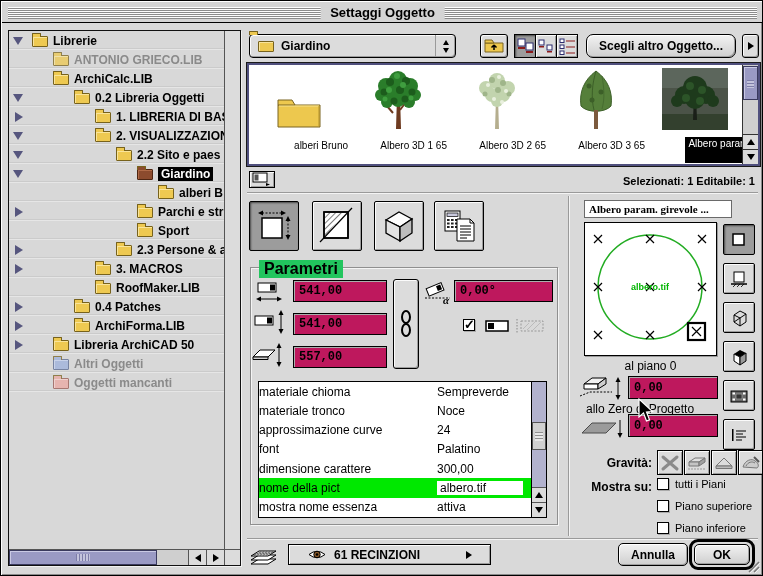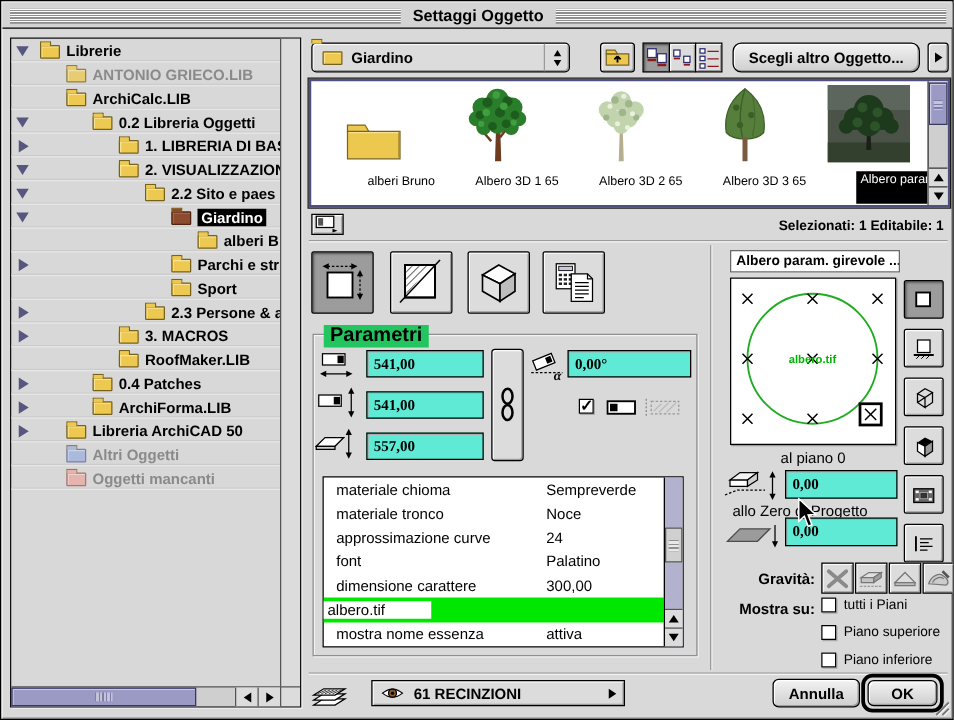--- a/index.html
+++ b/index.html
@@ -12,22 +12,22 @@
   .stripeband{position:absolute;left:6px;right:6px;top:5px;height:12px;
     background:repeating-linear-gradient(180deg,#fdfdfd 0 1px,#8c8c8c 1px 2px);}
   .wtitle{position:absolute;left:50%;top:3px;transform:translateX(-50%);background:#d4d4d4;
     padding:0 10px;font-weight:700;font-size:13px;line-height:16px;white-space:nowrap;}
   
   .btn{background:#dcdcdc;border:1px solid #000;box-shadow:inset 1px 1px 0 #fbfbfb, inset -1px -1px 0 #9c9c9c;}
   .btn.pressed{background:#9c9c9c;box-shadow:inset 1px 1px 2px #4a4a4a;}
   .rbtn{border-radius:5px;display:flex;align-items:center;justify-content:center;
     background:linear-gradient(#f2f2f2,#cfcfcf);border:1px solid #000;
     box-shadow:inset 1px 1px 0 #fff, inset -1px -1px 0 #9f9f9f;font-weight:700;font-size:12px;}
-  .fld{position:absolute;background:#5eead4;border:1px solid #000;box-shadow:inset 1px 1px 0 #adadad;
-    font-family:Liberation Serif, serif;font-weight:700;font-size:12px;padding:8px 5px;}
+  .fld{position:absolute;background:#be185d;border:1px solid #000;box-shadow:inset 1px 1px 0 #adadad;
+    font-family:Liberation Mono, monospace;font-weight:700;font-size:12px;padding:8px 5px;}
   
   .tree-panel{position:absolute;left:7px;top:29px;width:233px;height:536px;background:#d8d8d8;
     border:1px solid #111;box-shadow:1px 1px 0 #f2f2f2;}
   .tree-rows{position:absolute;left:0;top:0;width:215px;height:518px;overflow:hidden;text-align:center;}
   .trow{position:relative;height:19px;border-bottom:1px solid #e6e6e6;box-shadow:inset 0 -1px 0 #cbcbcb;overflow:hidden;}
   .tri{position:absolute;left:4px;top:6px;width:0;height:0;}
   .tri.open{border-left:5px solid transparent;border-right:5px solid transparent;border-top:8px solid #56567e;}
   .tri.closed{border-top:5px solid transparent;border-bottom:5px solid transparent;border-left:8px solid #56567e;top:5px;left:6px;}
   .folder{position:absolute;top:5px;width:16px;height:11px;background:#eec951;border:1px solid #77621c;
     border-radius:1px;box-shadow:inset 1px 1px 0 #f9e49a;}
@@ -88,42 +88,42 @@
   .pbox{position:absolute;left:249px;top:266px;width:308px;height:258px;border:1px solid #8f8f8f;
     box-shadow:inset 1px 1px 0 #f4f4f4,1px 1px 0 #f4f4f4;}
   .plegend{position:absolute;left:258px;top:259px;background:#22c55e;padding:0 5px;font-weight:700;font-size:16px;}
   .picon{position:absolute;}
   .chainbtn{position:absolute;left:392px;top:278px;width:26px;height:90px;border-radius:3px;display:flex;align-items:center;justify-content:center;}
   .cb{width:12px;height:12px;background:#fff;border:1px solid #000;box-shadow:1px 1px 0 #aaa;display:inline-block;position:relative;flex:none;}
   .cb.checked::after{content:"✓";position:absolute;left:0;top:-3px;font-weight:700;font-size:13px;}
   .ptable{position:absolute;left:257px;top:380px;width:289px;height:137px;background:#fff;border:1px solid #000;}
   .prows{position:absolute;left:0;top:0;right:15px;bottom:0;display:flex;flex-direction:column;}
   .prow{flex:1;display:flex;align-items:center;font-size:12px;}
-  .pname{padding-left:10px;width:178px;flex:none;white-space:nowrap;overflow:hidden;}
+  .pname{width:178px;flex:none;white-space:nowrap;overflow:hidden;}
   .pval{white-space:nowrap;}
   .prow.selg{background:#00e800;}
   .vwrap{background:#fff;display:inline-block;width:86px;padding:0 3px;}
   .ptscroll{position:absolute;right:0;top:0;bottom:0;width:15px;background:#b2b2ce;border-left:1px solid #000;}
   .ptthumb{position:absolute;left:0;right:0;top:40px;height:28px;background:#d0d0d0;border:1px solid #555;}
   .ptthumb::after{content:"";position:absolute;left:2px;right:2px;top:9px;height:9px;
     background:repeating-linear-gradient(180deg,#909090 0 1px,#e8e8e8 1px 3px);}
   .ptarrow{position:absolute;left:0;right:0;height:15px;background:#dcdcdc;border-top:1px solid #555;display:flex;align-items:center;justify-content:center;}
   
-  .objname{position:absolute;left:583px;top:199px;width:136px;height:18px;background:#fff;border:1px solid #6a6a6a;
-    font-weight:700;font-size:11px;line-height:16px;padding:0 4px;white-space:nowrap;overflow:hidden;}
+  .objname{position:absolute;left:583px;top:199px;width:148px;height:18px;background:#fff;border:1px solid #6a6a6a;
+    font-weight:700;font-size:11px;line-height:16px;padding:0 4px;white-space:nowrap;overflow:hidden;font-family:Liberation Serif, serif;}
   .pvw{position:absolute;left:583px;top:221px;width:133px;height:134px;background:#fff;border:1px solid #000;box-shadow:1px 1px 0 #9a9a9a;}
   .sbtn{position:absolute;left:722px;width:32px;height:31px;display:flex;align-items:center;justify-content:center;border-radius:2px;}
   .floornote{position:absolute;left:583px;top:358px;width:133px;text-align:center;font-size:12px;}
   .reflabel{position:absolute;left:585px;top:401px;font-size:12px;white-space:nowrap;}
   .glabel{position:absolute;left:575px;top:455px;width:76px;text-align:right;font-weight:700;font-size:12px;}
   .gbtn{position:absolute;top:449px;width:26px;height:25px;display:flex;align-items:center;justify-content:center;}
   .mslabel{position:absolute;left:571px;top:479px;width:80px;text-align:right;font-weight:700;font-size:12px;}
   .optrow{position:absolute;left:656px;display:flex;align-items:center;gap:6px;font-size:11px;white-space:nowrap;}
   
-  .layerpopup{position:absolute;left:296px;top:543px;width:203px;height:21px;display:flex;align-items:center;padding:0 6px;gap:7px;}
+  .layerpopup{position:absolute;left:287px;top:543px;width:203px;height:21px;display:flex;align-items:center;padding:0 18px;gap:7px;}
   .layerpopup .lname{font-weight:700;font-size:12px;flex:1;}
   .annulla{position:absolute;left:617px;top:542px;width:70px;height:23px;}
   .okring{position:absolute;left:688px;top:538px;width:66px;height:31px;border:3px solid #000;border-radius:9px;padding:2px;}
   .okbtn{width:100%;height:100%;}
   .grip{position:absolute;right:2px;bottom:2px;}
   .cursor{position:absolute;left:636px;top:397px;z-index:99;pointer-events:none;}
   .icon{display:inline-block;line-height:0;}
 </style>
 </head>
 <body>
@@ -564,20 +564,21 @@
         </div>
         <div class="prow">
           <span class="pname">font</span>
           <span class="pval">Palatino</span>
         </div>
         <div class="prow">
           <span class="pname">dimensione carattere</span>
           <span class="pval">300,00</span>
         </div>
         <div class="prow selg">
+          <span class="pname">nome della pict</span>
           <span class="pval"><span class="vwrap">albero.tif</span></span>
         </div>
         <div class="prow">
           <span class="pname">mostra nome essenza</span>
           <span class="pval">attiva</span>
         </div>
       </div>
     <div class="ptscroll">
       <div class="ptthumb"></div>
       <div class="ptarrow" style="bottom:15px;">

